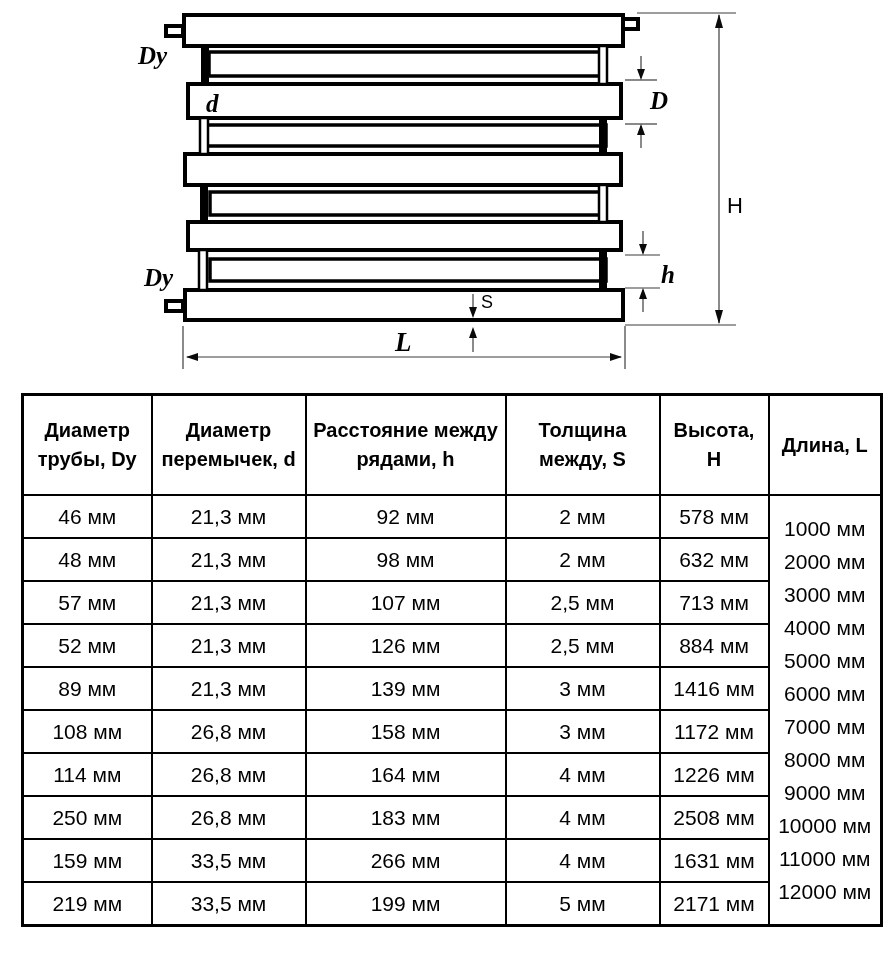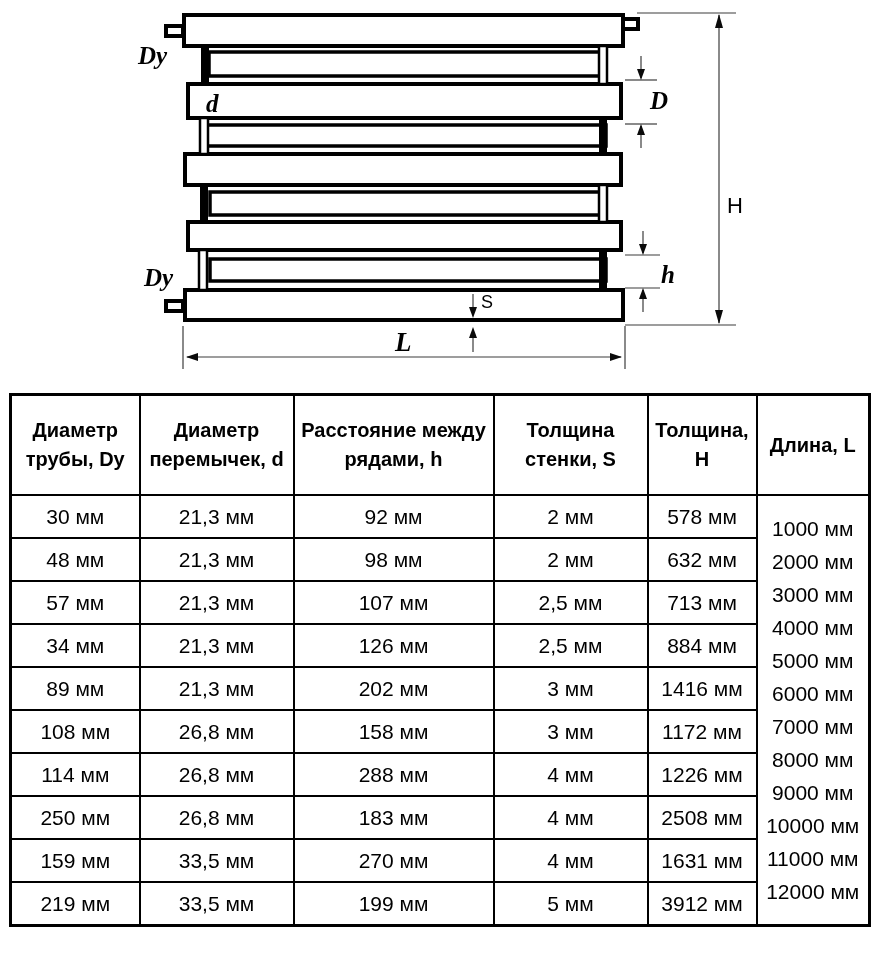--- a/index.html
+++ b/index.html
@@ -12,21 +12,21 @@
   .stub{fill:#fff;stroke:#000;stroke-width:4;}
   .jump-solid{fill:#000;stroke:none;}
   .jump-hollow{fill:#fff;stroke:#000;stroke-width:2.5;}
   .dim{stroke:#3c3c3c;stroke-width:1.2;fill:none;}
   .arr{fill:#0a0a0a;stroke:none;}
   .lbl-serif{font-family:"Liberation Serif","DejaVu Serif",serif;font-style:italic;font-weight:bold;font-size:25px;}
   .lbl-serif-lg{font-family:"Liberation Serif","DejaVu Serif",serif;font-style:italic;font-weight:bold;font-size:27px;}
   .lbl-sans{font-family:"Liberation Sans","DejaVu Sans",sans-serif;font-size:22px;}
   .lbl-sans-sm{font-family:"Liberation Sans","DejaVu Sans",sans-serif;font-size:18px;}
 
-  table.spec{position:absolute;left:9px;top:393px;border-collapse:collapse;table-layout:fixed;
+  table.spec{position:absolute;left:21px;top:393px;border-collapse:collapse;table-layout:fixed;
              width:861px;background:#fff;}
   table.spec th,table.spec td{border:2px solid #000;text-align:center;vertical-align:middle;
              padding:0 4px;overflow:hidden;}
   table.spec{border:3px solid #000;}
   table.spec th{font-size:20px;font-weight:bold;line-height:1.45;height:98px;}
   table.spec td{font-size:21px;font-weight:normal;height:41px;}
   td.length-cell{white-space:pre-line;line-height:33px;font-size:21px;}
 </style>
 </head>
 <body>
@@ -119,28 +119,28 @@
         <col style="width:200px">
       <col style="width:154px">
         <col style="width:109px">
         <col style="width:113px">
     </colgroup>
     <thead>
       <tr>
         <th>Диаметр трубы, Dy</th>
         <th>Диаметр перемычек, d</th>
         <th>Расстояние между рядами, h</th>
-        <th>Толщина стенки, S</th>
-        <th>Толщина, H</th>
+        <th>Толщина между, S</th>
+        <th>Высота, H</th>
         <th>Длина, L</th>
       </tr>
     </thead>
     <tbody>
       <tr>
-        <td>30 мм</td>
+        <td>46 мм</td>
         <td>21,3 мм</td>
         <td>92 мм</td>
         <td>2 мм</td>
         <td>578 мм</td>
         <td class="length-cell" rowspan="10">1000 мм
 2000 мм
 3000 мм
 4000 мм
 5000 мм
 6000 мм
@@ -159,64 +159,64 @@
         <td>632 мм</td>
       </tr>
       <tr>
         <td>57 мм</td>
         <td>21,3 мм</td>
         <td>107 мм</td>
         <td>2,5 мм</td>
         <td>713 мм</td>
       </tr>
       <tr>
-        <td>34 мм</td>
+        <td>52 мм</td>
         <td>21,3 мм</td>
         <td>126 мм</td>
         <td>2,5 мм</td>
         <td>884 мм</td>
       </tr>
       <tr>
         <td>89 мм</td>
         <td>21,3 мм</td>
-        <td>202 мм</td>
+        <td>139 мм</td>
         <td>3 мм</td>
         <td>1416 мм</td>
       </tr>
       <tr>
         <td>108 мм</td>
         <td>26,8 мм</td>
         <td>158 мм</td>
         <td>3 мм</td>
         <td>1172 мм</td>
       </tr>
       <tr>
         <td>114 мм</td>
         <td>26,8 мм</td>
-        <td>288 мм</td>
+        <td>164 мм</td>
         <td>4 мм</td>
         <td>1226 мм</td>
       </tr>
       <tr>
         <td>250 мм</td>
         <td>26,8 мм</td>
         <td>183 мм</td>
         <td>4 мм</td>
         <td>2508 мм</td>
       </tr>
       <tr>
         <td>159 мм</td>
         <td>33,5 мм</td>
-        <td>270 мм</td>
+        <td>266 мм</td>
         <td>4 мм</td>
         <td>1631 мм</td>
       </tr>
       <tr>
         <td>219 мм</td>
         <td>33,5 мм</td>
         <td>199 мм</td>
         <td>5 мм</td>
-        <td>3912 мм</td>
+        <td>2171 мм</td>
       </tr>
     </tbody>
   </table>
 
 </div>
 
 </body></html>

